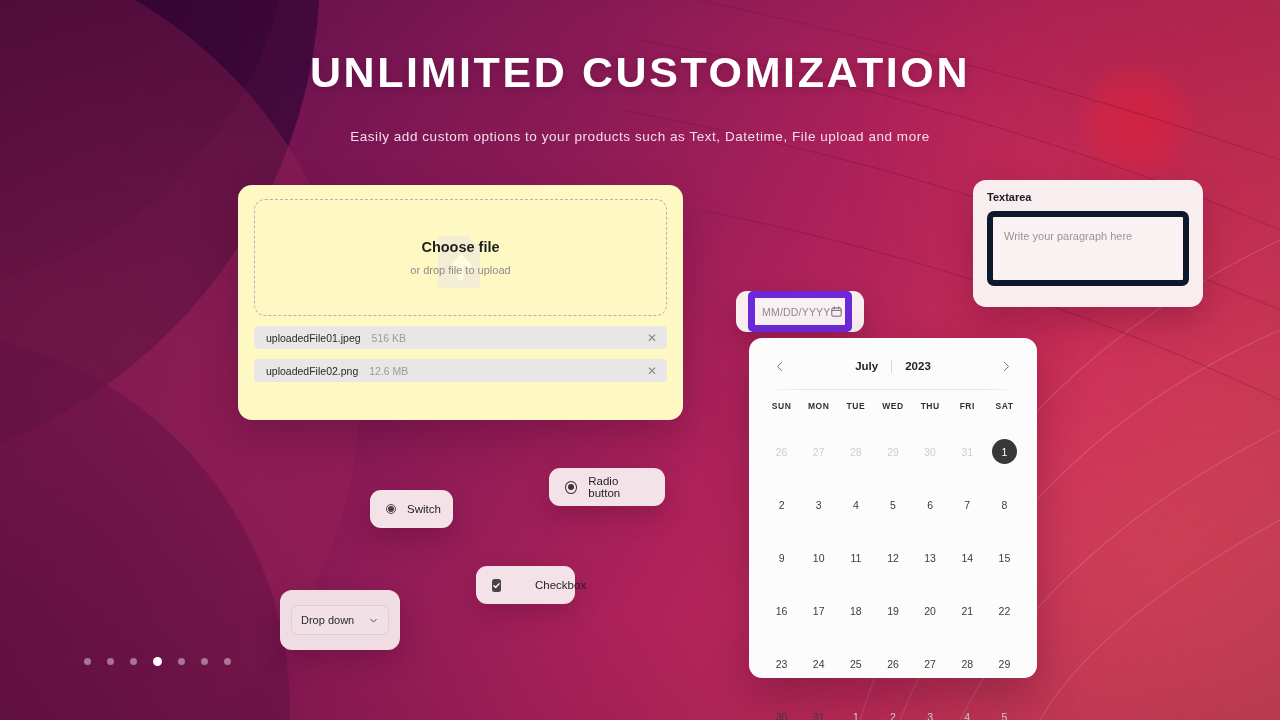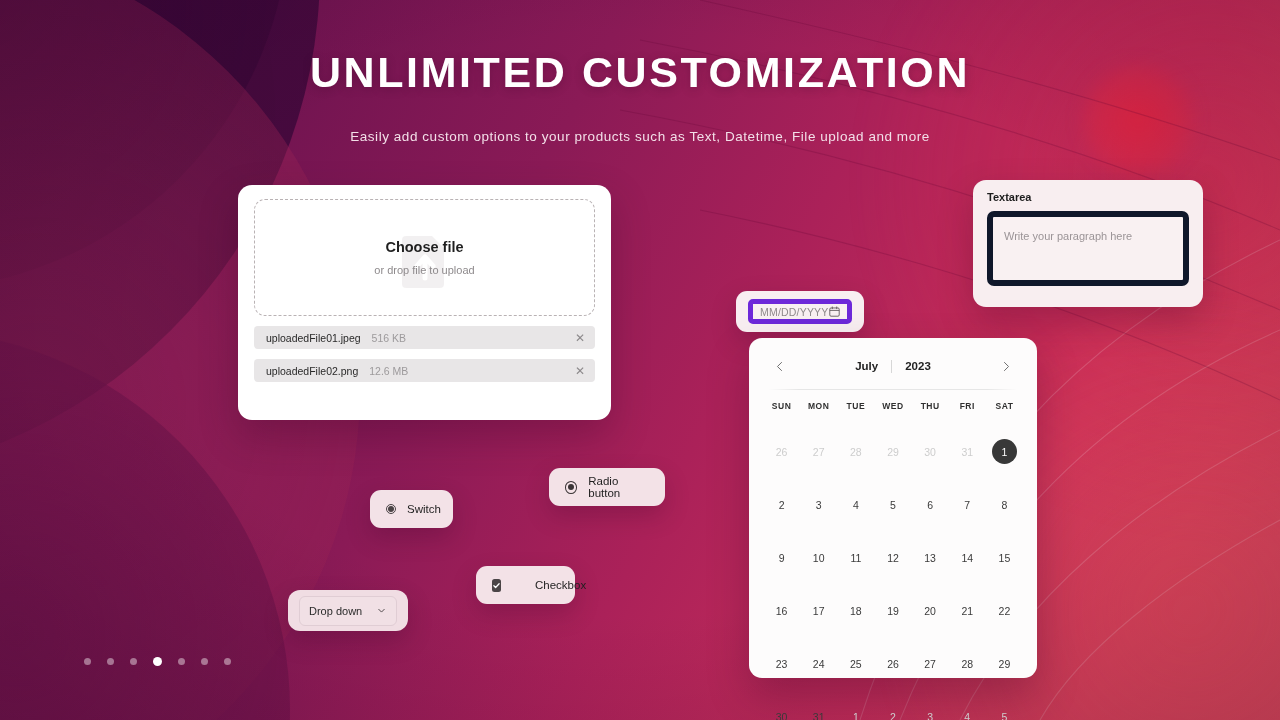--- a/index.html
+++ b/index.html
@@ -80,22 +80,22 @@
     position:absolute; left:0; right:0; top:129px;
     text-align:center;
     color:#f3dfe8;
     font-size:13.5px;
     letter-spacing:0.55px;
   }
 
   
   .upload-card {
     position:absolute; left:238px; top:185px;
-    width:373px; height:235px;
-    background:#ffffff;
+    width:445px; height:235px;
+    background:#fef9c3;
     border-radius:14px;
     box-shadow:0 16px 38px rgba(52,0,36,0.26);
     padding:14px 16px 12px 16px;
   }
   .dropzone {
     position:relative;
     height:117px;
     border:1.6px dashed #b9b2b4;
     border-radius:11px;
     display:flex; flex-direction:column;
@@ -153,22 +153,22 @@
   
   .date-wrap {
     position:absolute; left:736px; top:291px;
     width:128px; height:41px;
     background:#f8eef1;
     border-radius:11px;
     box-shadow:0 10px 26px rgba(52,0,36,0.22);
     display:flex; align-items:center; justify-content:center;
   }
   .date-input {
-    width:104px; height:25px;
-    border:5px solid #6d28d9;
+    width:104px; height:41px;
+    border:7px solid #6d28d9;
     border-radius:5px;
     display:flex; align-items:center;
     padding:0 7px;
     background:rgba(255,255,255,0.12);
   }
   .date-ph { font-size:10.5px; color:#8e898b; letter-spacing:0.2px; }
   .date-icon { margin-left:auto; display:flex; }
 
   
   .calendar {
@@ -218,22 +218,22 @@
     display:flex; align-items:center;
     gap:11px;
     padding:0 16px;
     height:38px;
   }
   .pill-label { font-size:11.5px; color:#1f1f1f; }
   .switch-pill { left:370px; top:490px; width:83px; }
   .radio-pill  { left:549px; top:468px; width:116px; }
   .checkbox-pill { left:476px; top:566px; width:99px;gap:34px; }
   .dropdown-card {
-    position:absolute; left:288px; top:590px;
-    width:120px; height:41px;
+    position:absolute; left:280px; top:590px;
+    width:120px; height:60px;
     background:#f0dde3;
     border-radius:12px;
     box-shadow:0 10px 24px rgba(52,0,36,0.22);
     display:flex; align-items:center; justify-content:center;
   }
   .dropdown-inner {
     width:98px; height:30px;
     border:1px solid #e0cdd4;
     border-radius:6px;
     display:flex; align-items:center;

